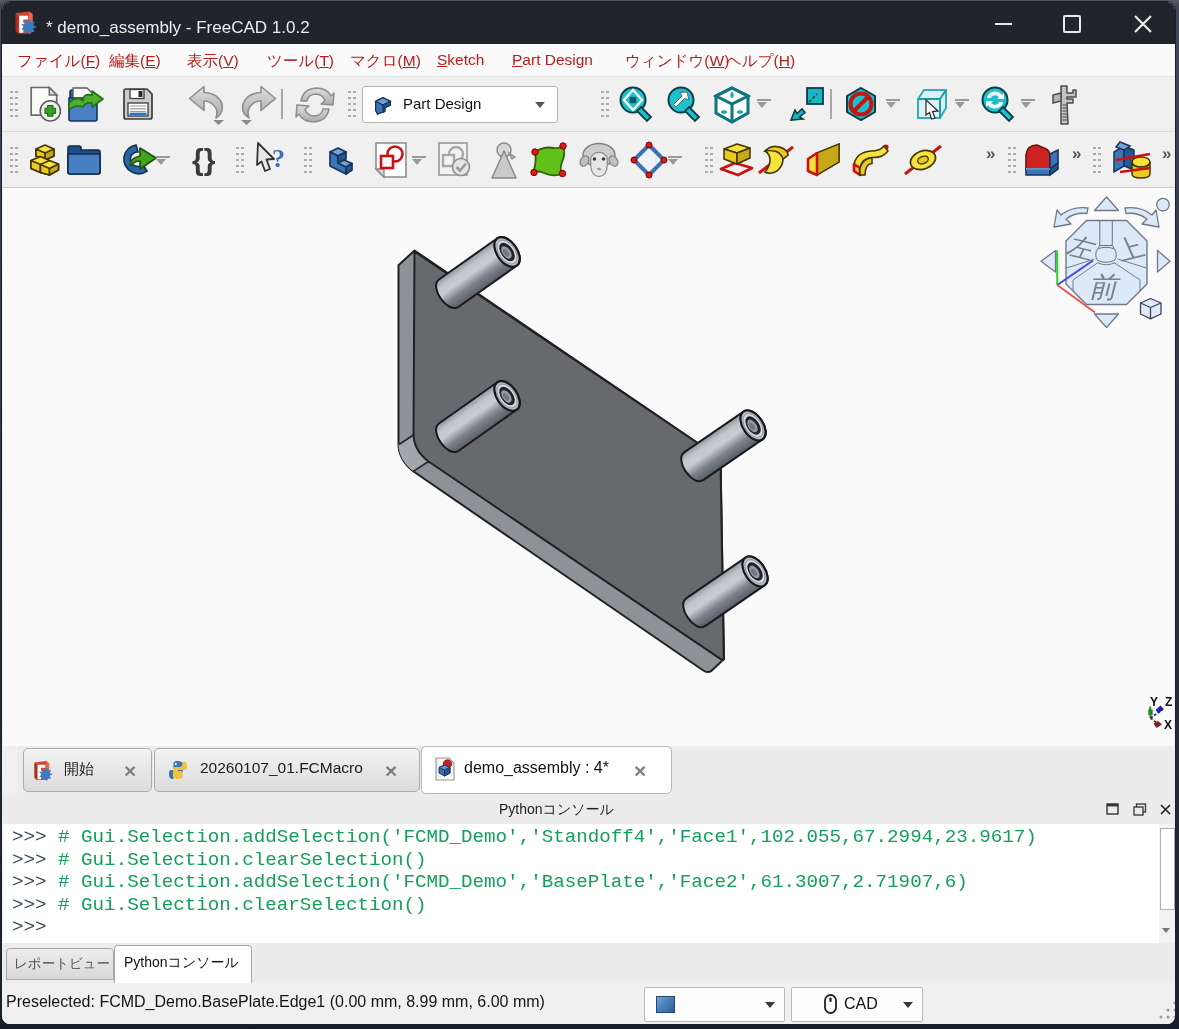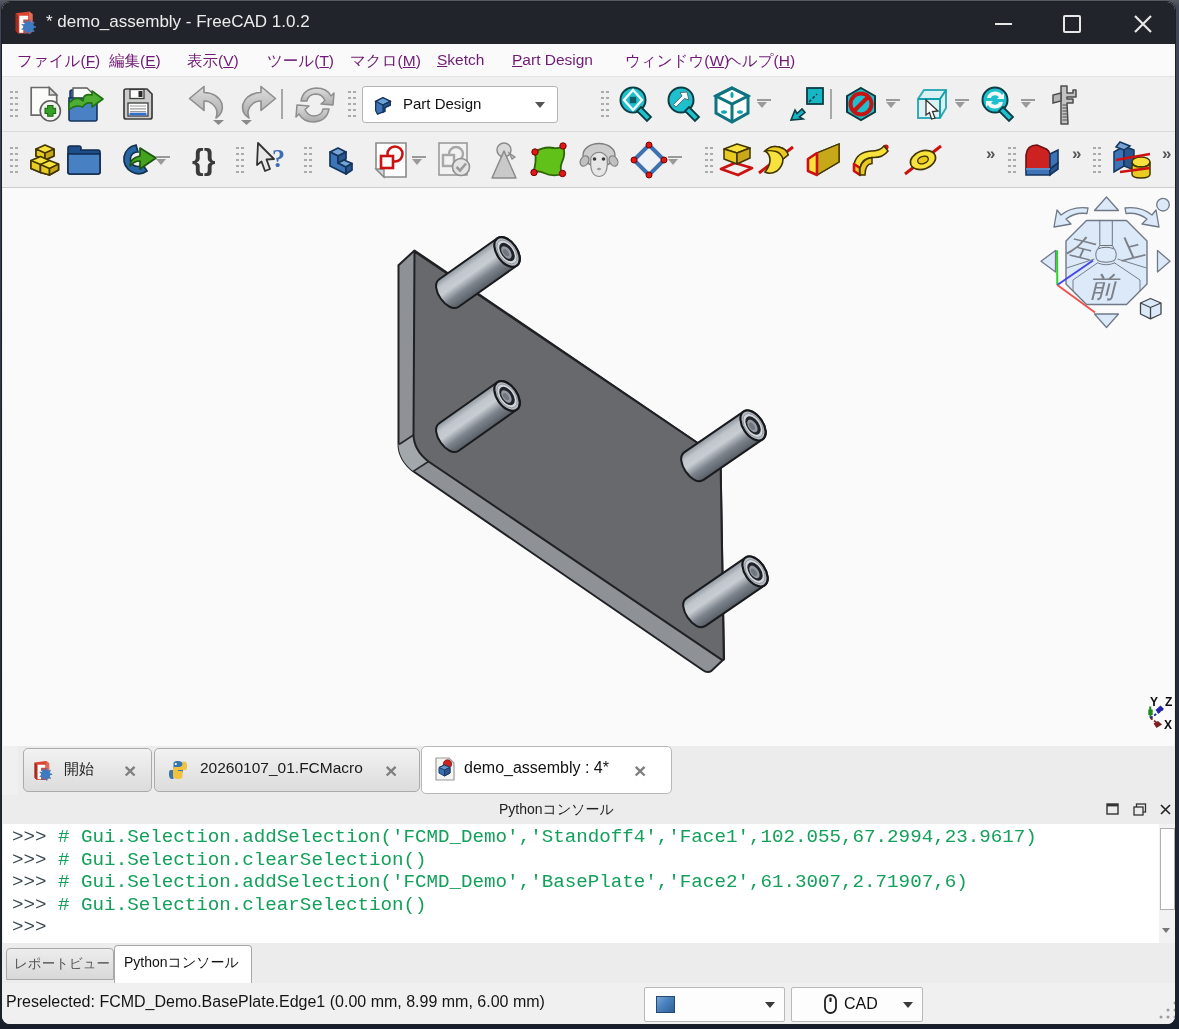--- a/index.html
+++ b/index.html
@@ -4,23 +4,23 @@
 <style>
 html,body{margin:0;padding:0;}
 body{width:1179px;height:1029px;overflow:hidden;position:relative;
  background:linear-gradient(#585b61 0px,#42485a 6px,#333b4c 300px,#1a2230 1010px,#161d2a 1029px);
  font-family:"Liberation Sans",sans-serif;}
 #win{position:absolute;left:2px;top:2px;width:1173px;height:1022px;border-radius:8px;
  background:#f0f0f0;overflow:hidden;box-shadow:0 0 0 1px #1d2026;}
 .abs{position:absolute;}
 
 #title{left:0;top:0;width:100%;height:42px;background:#21242a;}
-#title .txt{left:44px;top:10px;font-size:17px;color:#ececec;}
-
-#menu{left:0;top:42px;width:100%;height:32px;background:#fafafa;border-bottom:1px solid #e4e4e4;font-size:15.5px;color:#701a75;text-align:center;}
+#title .txt{left:44px;top:16px;font-size:17px;color:#ececec;}
+
+#menu{left:0;top:42px;width:100%;height:32px;background:#fafafa;border-bottom:1px solid #e4e4e4;font-size:15.5px;color:#b91c1c;text-align:center;}
 #menu span{position:absolute;top:7px;}
 
 #tb1{left:0;top:75px;width:100%;height:54px;background:#f0f0f0;border-bottom:1px solid #dadada;}
 #tb2{left:0;top:130px;width:100%;height:55px;background:#f0f0f0;border-bottom:1px solid #cccccc;}
 .grip{width:10px;height:30px;
  background-image:radial-gradient(circle,#ababab 1.2px,transparent 1.4px);
  background-size:5px 6px;}
 .vsep{width:2px;height:30px;background:#a8a8a8;}
 .dd{width:0;height:0;border-left:5px solid transparent;border-right:5px solid transparent;border-top:6px solid #9a9a9a;}
 .ddbar{width:14px;height:2px;background:#9a9a9a;margin-bottom:1px;}

